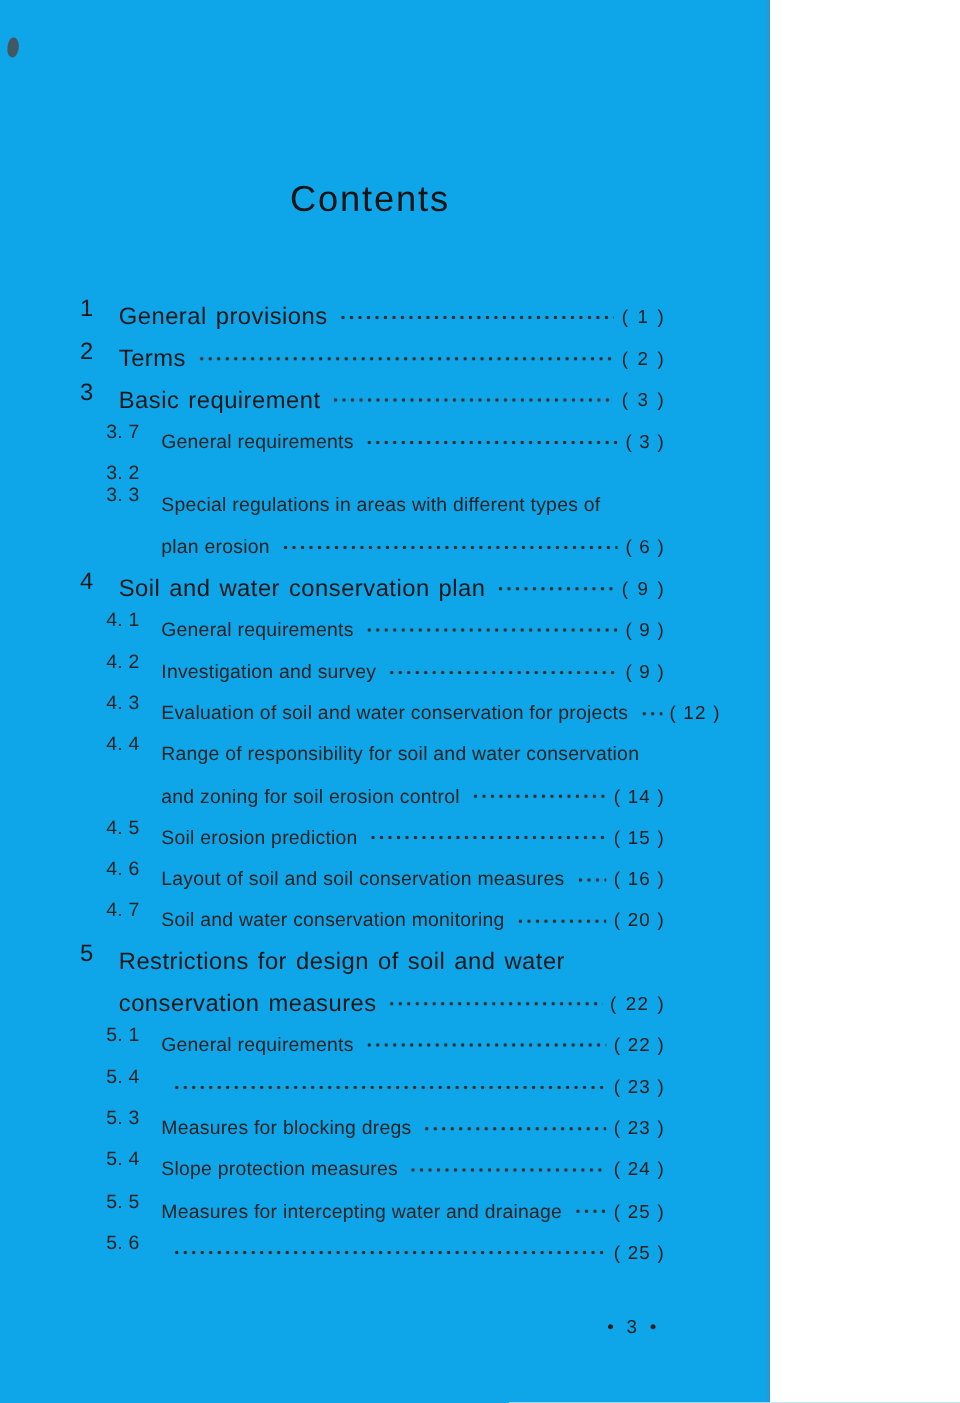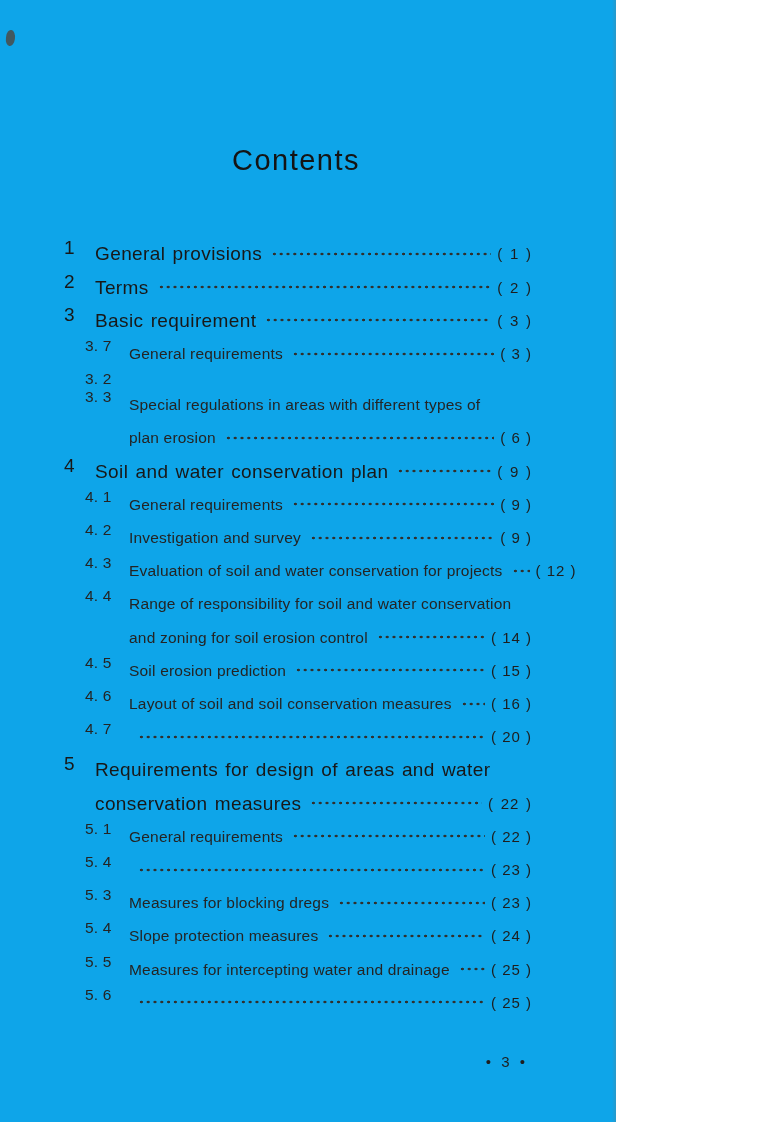--- a/index.html
+++ b/index.html
@@ -244,29 +244,30 @@
             <span class="lead-text">Layout of soil and soil conservation measures</span>
             <span class="leader"></span>
             <span class="page-num">( 16 )</span>
           </div>
         </div>
   </div>
       <div class="entry level2">
     <span class="num">4. 7</span>
     <div class="lines">
           <div class="toc-line last">
+            <span class="lead-text">Soil and water conservation monitoring</span>
             <span class="leader"></span>
             <span class="page-num">( 20 )</span>
           </div>
         </div>
   </div>
       <div class="entry level1">
     <span class="num">5</span>
     <div class="lines">
-          <div class="toc-line"><span class="lead-text">Requirements for design of areas and water</span></div>
+          <div class="toc-line"><span class="lead-text">Restrictions for design of soil and water</span></div>
           <div class="toc-line last">
             <span class="lead-text">conservation measures</span>
             <span class="leader"></span>
             <span class="page-num">( 22 )</span>
           </div>
         </div>
   </div>
       <div class="entry level2">
     <span class="num">5. 1</span>
     <div class="lines">

